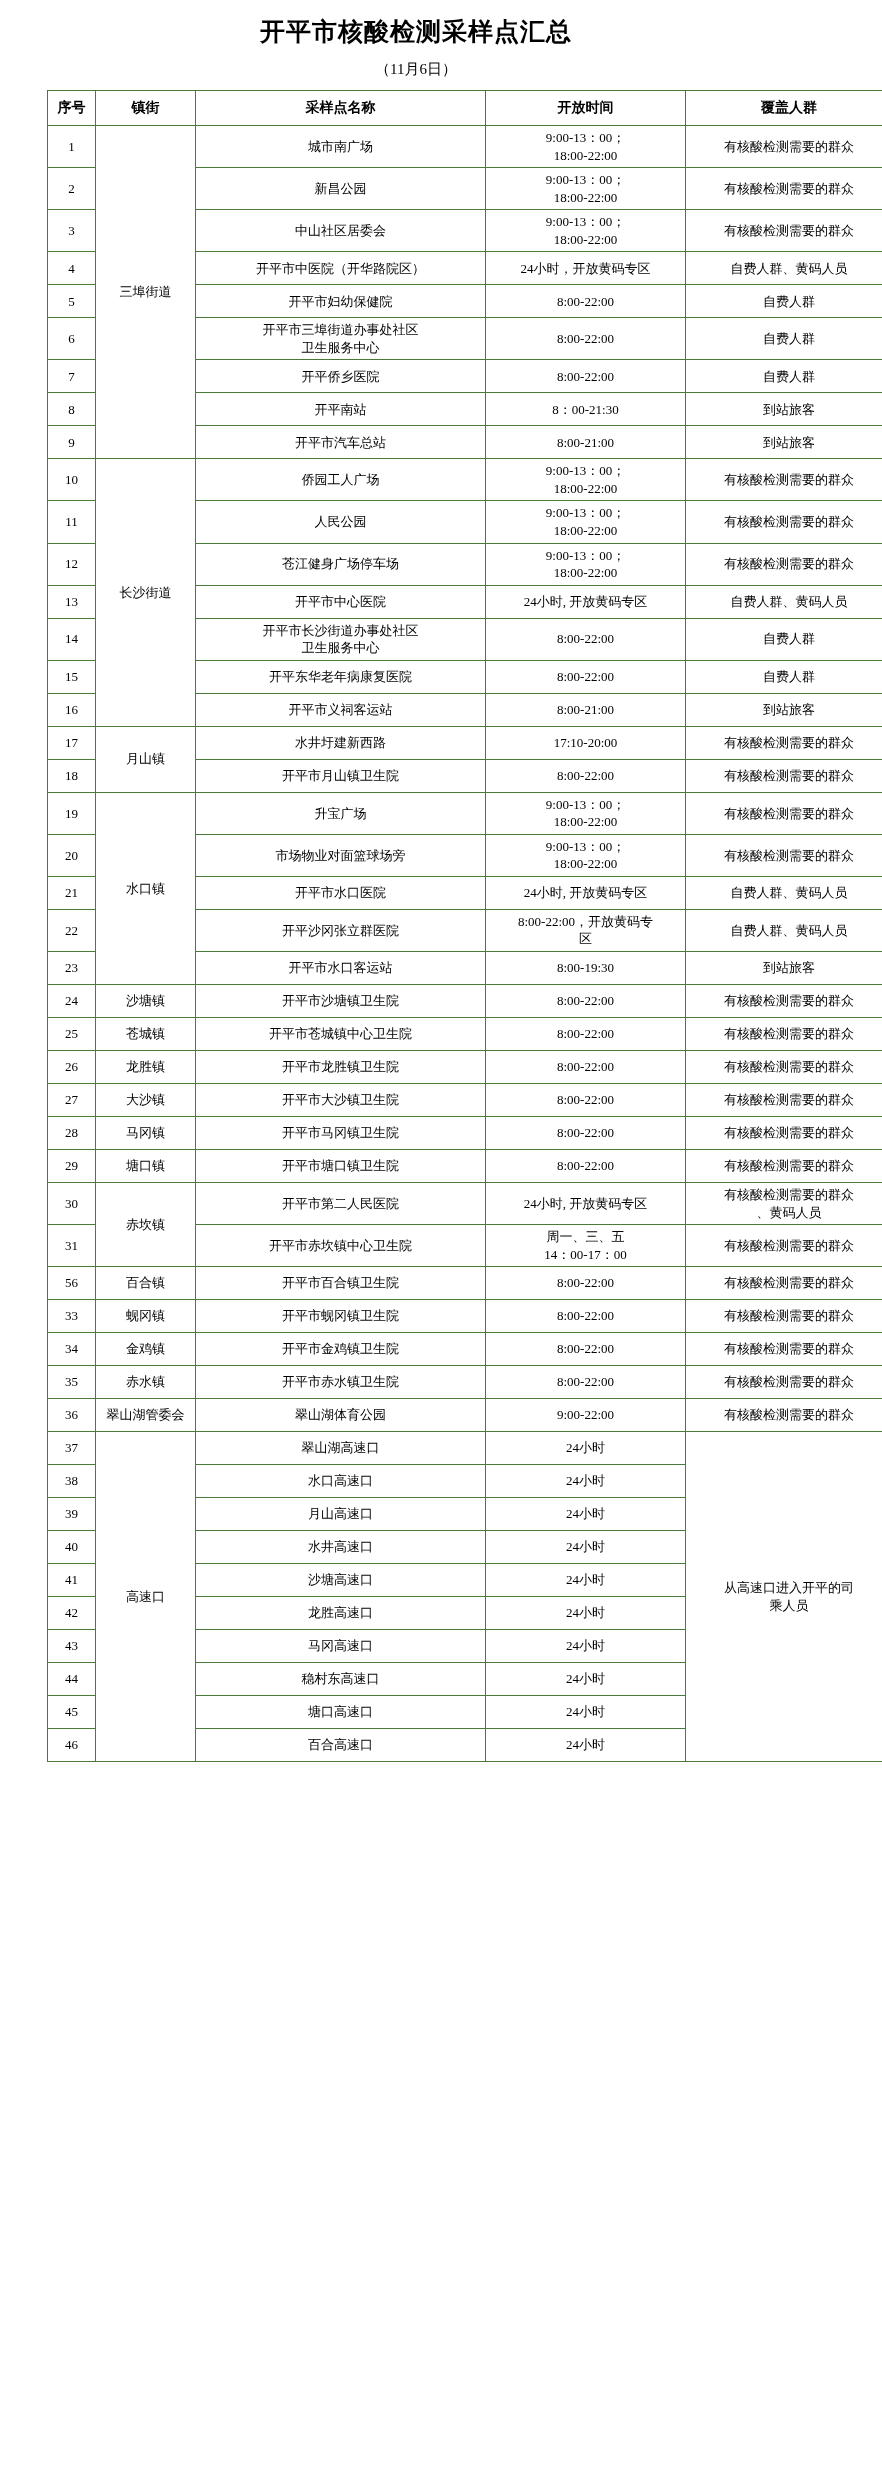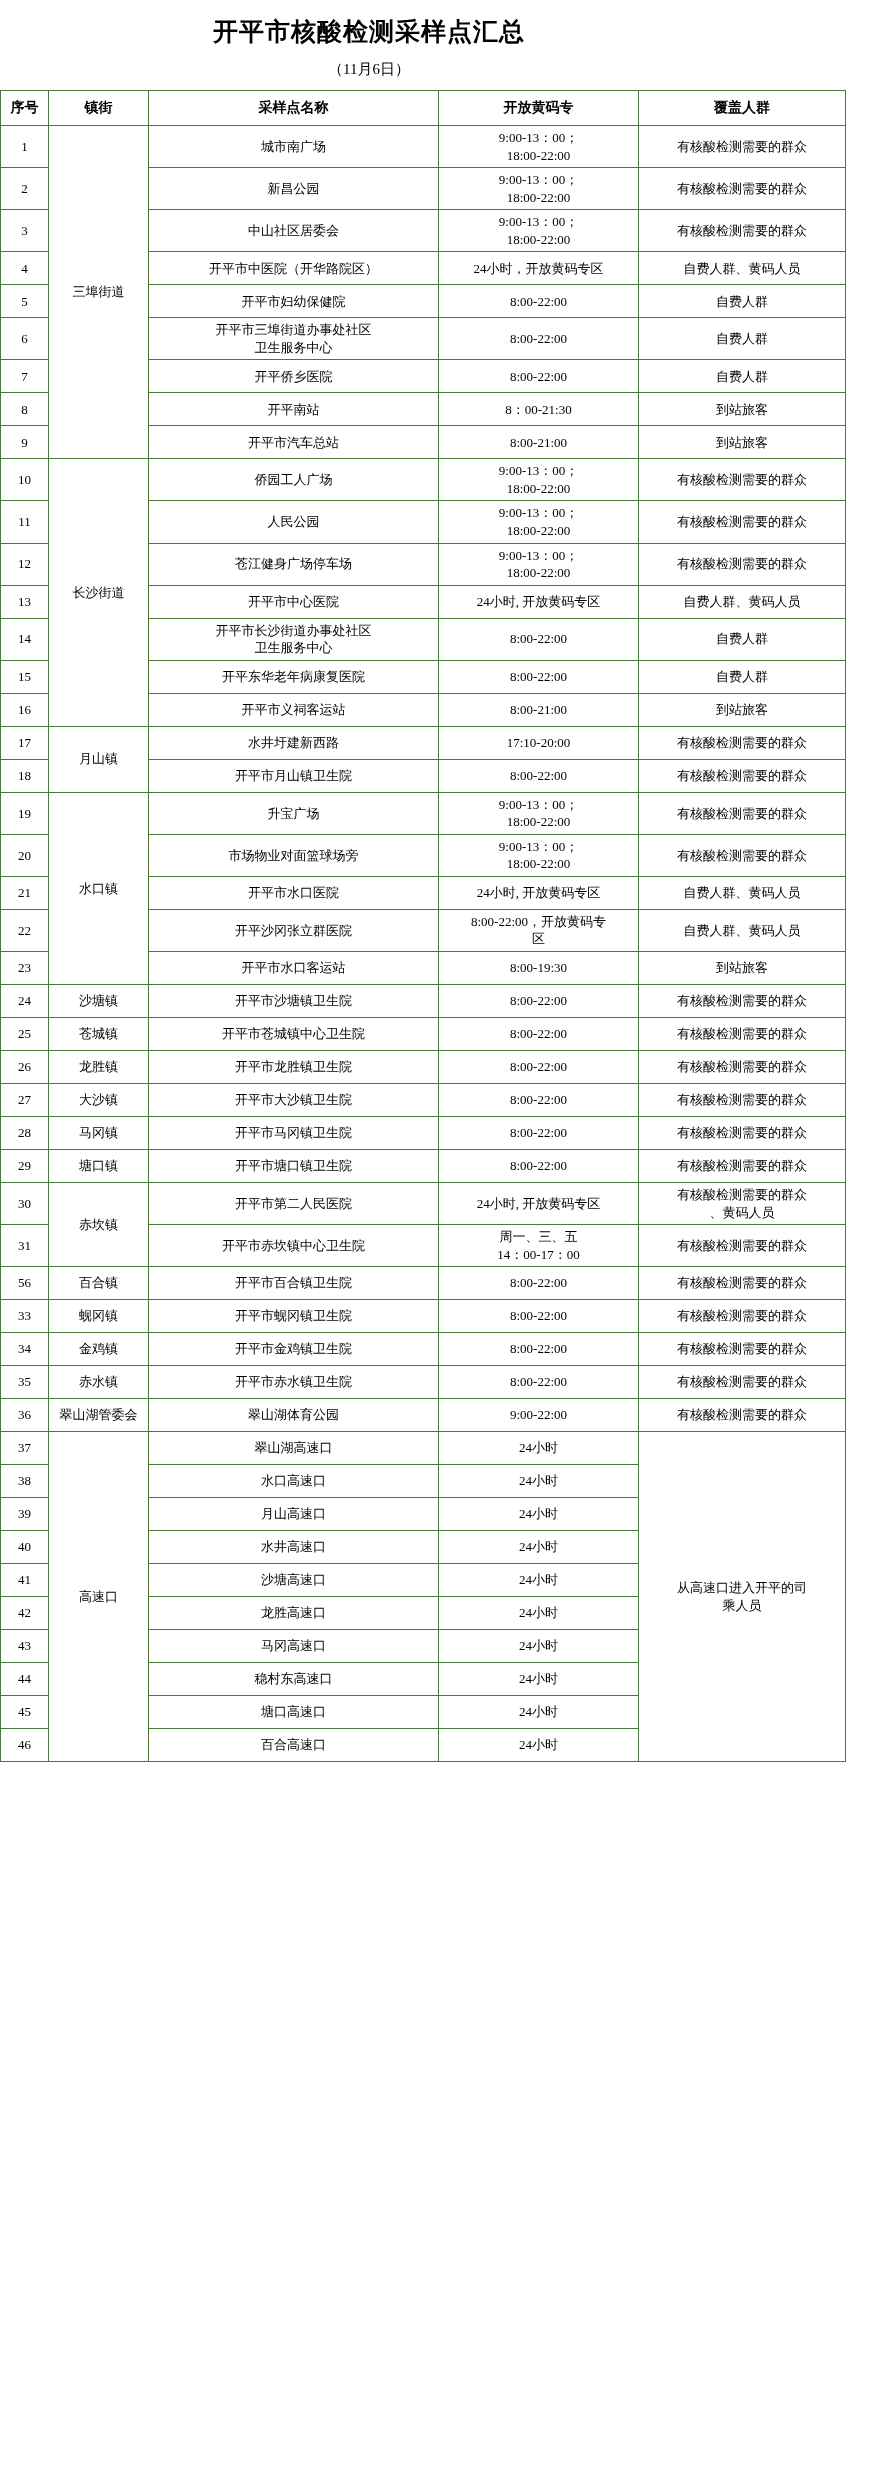--- a/index.html
+++ b/index.html
@@ -9,20 +9,21 @@
   }
   body {
     width: 882px;
     font-family: "Liberation Serif", "DejaVu Serif", serif;
     color: #000000;
   }
   .page {
     width: 738px;
     box-sizing: border-box;
     padding: 0;
+    margin-left: 47px;
   }
   .doc-title {
     text-align: center;
     font-size: 25px;
     font-weight: bold;
     letter-spacing: 1px;
     margin-top: 14px;
     margin-bottom: 0;
     line-height: 1.4;
   }
@@ -82,21 +83,21 @@
       <col class="col-town">
       <col class="col-site">
       <col class="col-time">
       <col class="col-group">
     </colgroup>
     <thead>
       <tr>
         <th>序号</th>
         <th>镇街</th>
         <th>采样点名称</th>
-        <th>开放黄码专</th>
+        <th>开放时间</th>
         <th>覆盖人群</th>
       </tr>
     </thead>
     <tbody id="table-body">
         <tr>
           <td class="row-h">1</td>
           <td rowspan="9">三埠街道</td>
           <td class="cell-multi">城市南广场</td>
           <td class="cell-multi">9:00-13：00；
 18:00-22:00</td>

